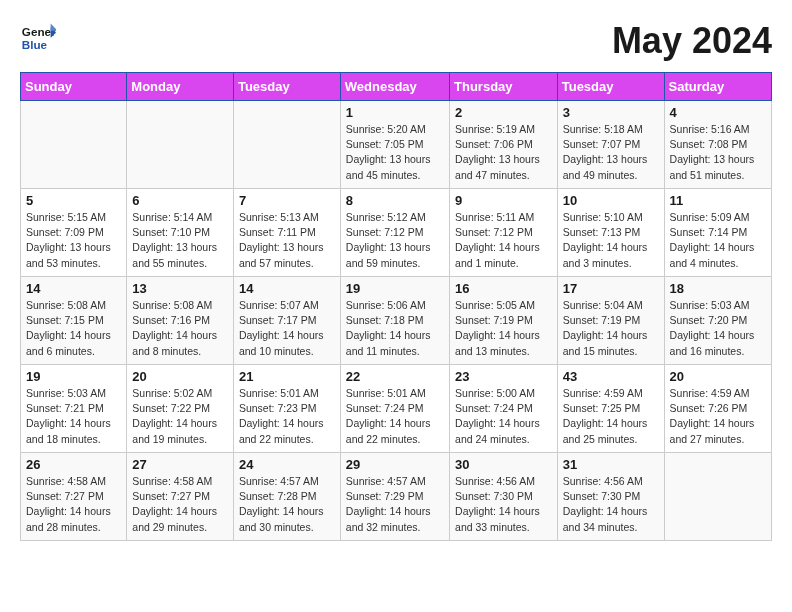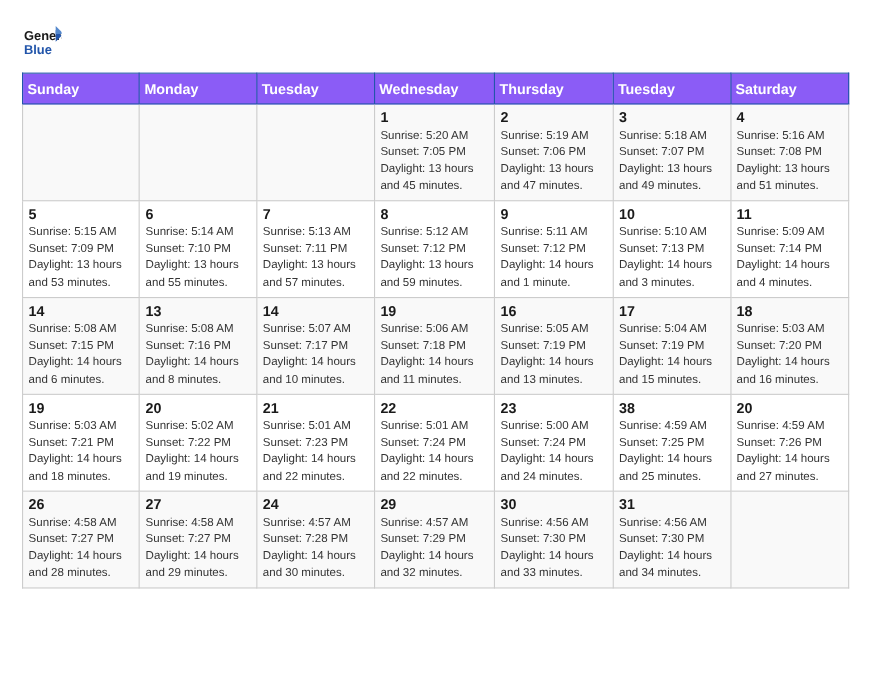--- a/index.html
+++ b/index.html
@@ -36,21 +36,21 @@
     .location-title {
       font-size: 16px;
       color: #333;
     }
     table {
       width: 100%;
       border-collapse: collapse;
       font-size: 11px;
     }
     thead tr th {
-      background: #8b5cf6;
+      background: #d946ef;
       color: #fff;
       padding: 6px 4px;
       text-align: left;
       font-size: 13px;
       font-weight: bold;
       border: 1px solid #2255aa;
     }
     tbody tr td {
       border: 1px solid #ccc;
       vertical-align: top;
@@ -88,20 +88,21 @@
 <div class="header">
   <div class="logo">
     <svg class="logo-icon" viewBox="0 0 40 40">
       <text x="2" y="18" font-size="13" font-weight="bold" fill="#1a1a1a" font-family="Arial">General</text>
       <text x="2" y="32" font-size="13" font-weight="bold" fill="#2255aa" font-family="Arial">Blue</text>
       <polygon points="34,8 40,14 34,20" fill="#2255aa"></polygon>
       <polygon points="34,4 42,12 34,12" fill="#5588cc"></polygon>
     </svg>
   </div>
   <div class="title-block">
+    <div class="month-title">May 2024</div>
   </div>
 </div>
 
 <table>
   <thead>
     <tr id="weekday-header">
     <th>Sunday</th>
         <th>Monday</th>
         <th>Tuesday</th>
         <th>Wednesday</th>
@@ -207,21 +208,21 @@
         </td>
         <td>
           <span class="day-number">22</span>
           <div class="day-info">Sunrise: 5:01 AM<br>Sunset: 7:24 PM<br>Daylight: 14 hours and 22 minutes.</div>
         </td>
         <td>
           <span class="day-number">23</span>
           <div class="day-info">Sunrise: 5:00 AM<br>Sunset: 7:24 PM<br>Daylight: 14 hours and 24 minutes.</div>
         </td>
         <td>
-          <span class="day-number">38</span>
+          <span class="day-number">43</span>
           <div class="day-info">Sunrise: 4:59 AM<br>Sunset: 7:25 PM<br>Daylight: 14 hours and 25 minutes.</div>
         </td>
         <td>
           <span class="day-number">20</span>
           <div class="day-info">Sunrise: 4:59 AM<br>Sunset: 7:26 PM<br>Daylight: 14 hours and 27 minutes.</div>
         </td>
       </tr>
       <tr>
         <td>
           <span class="day-number">26</span>

